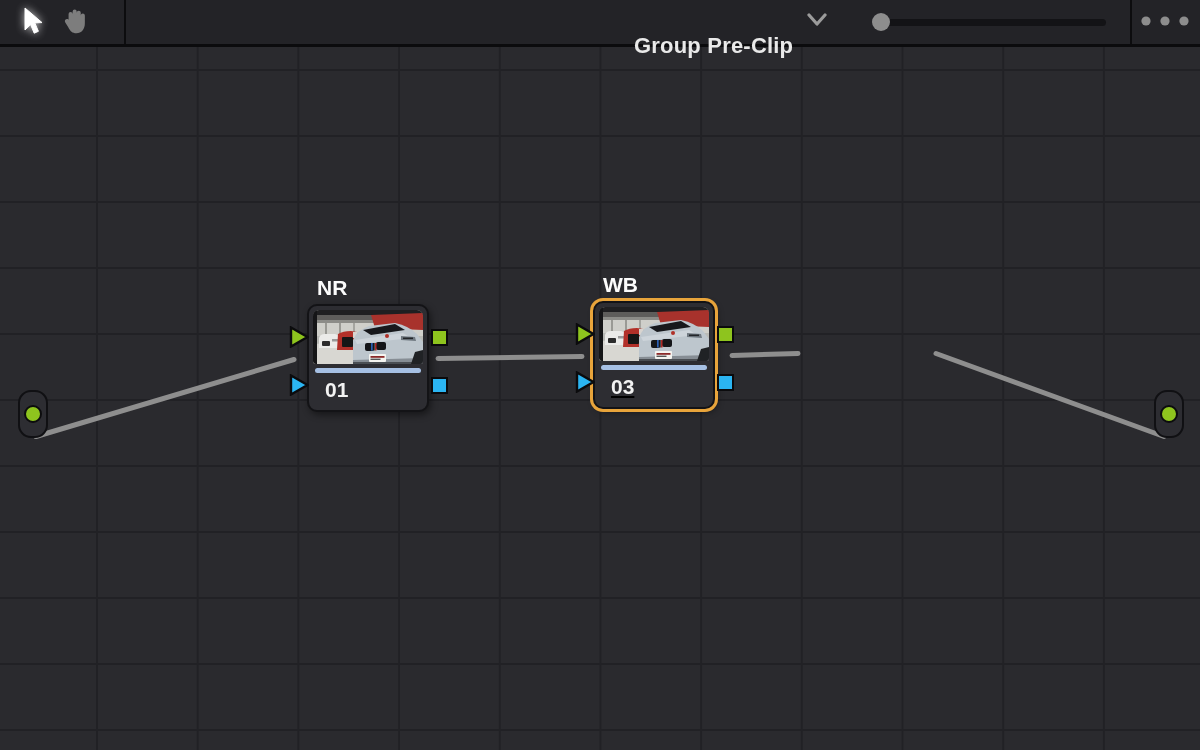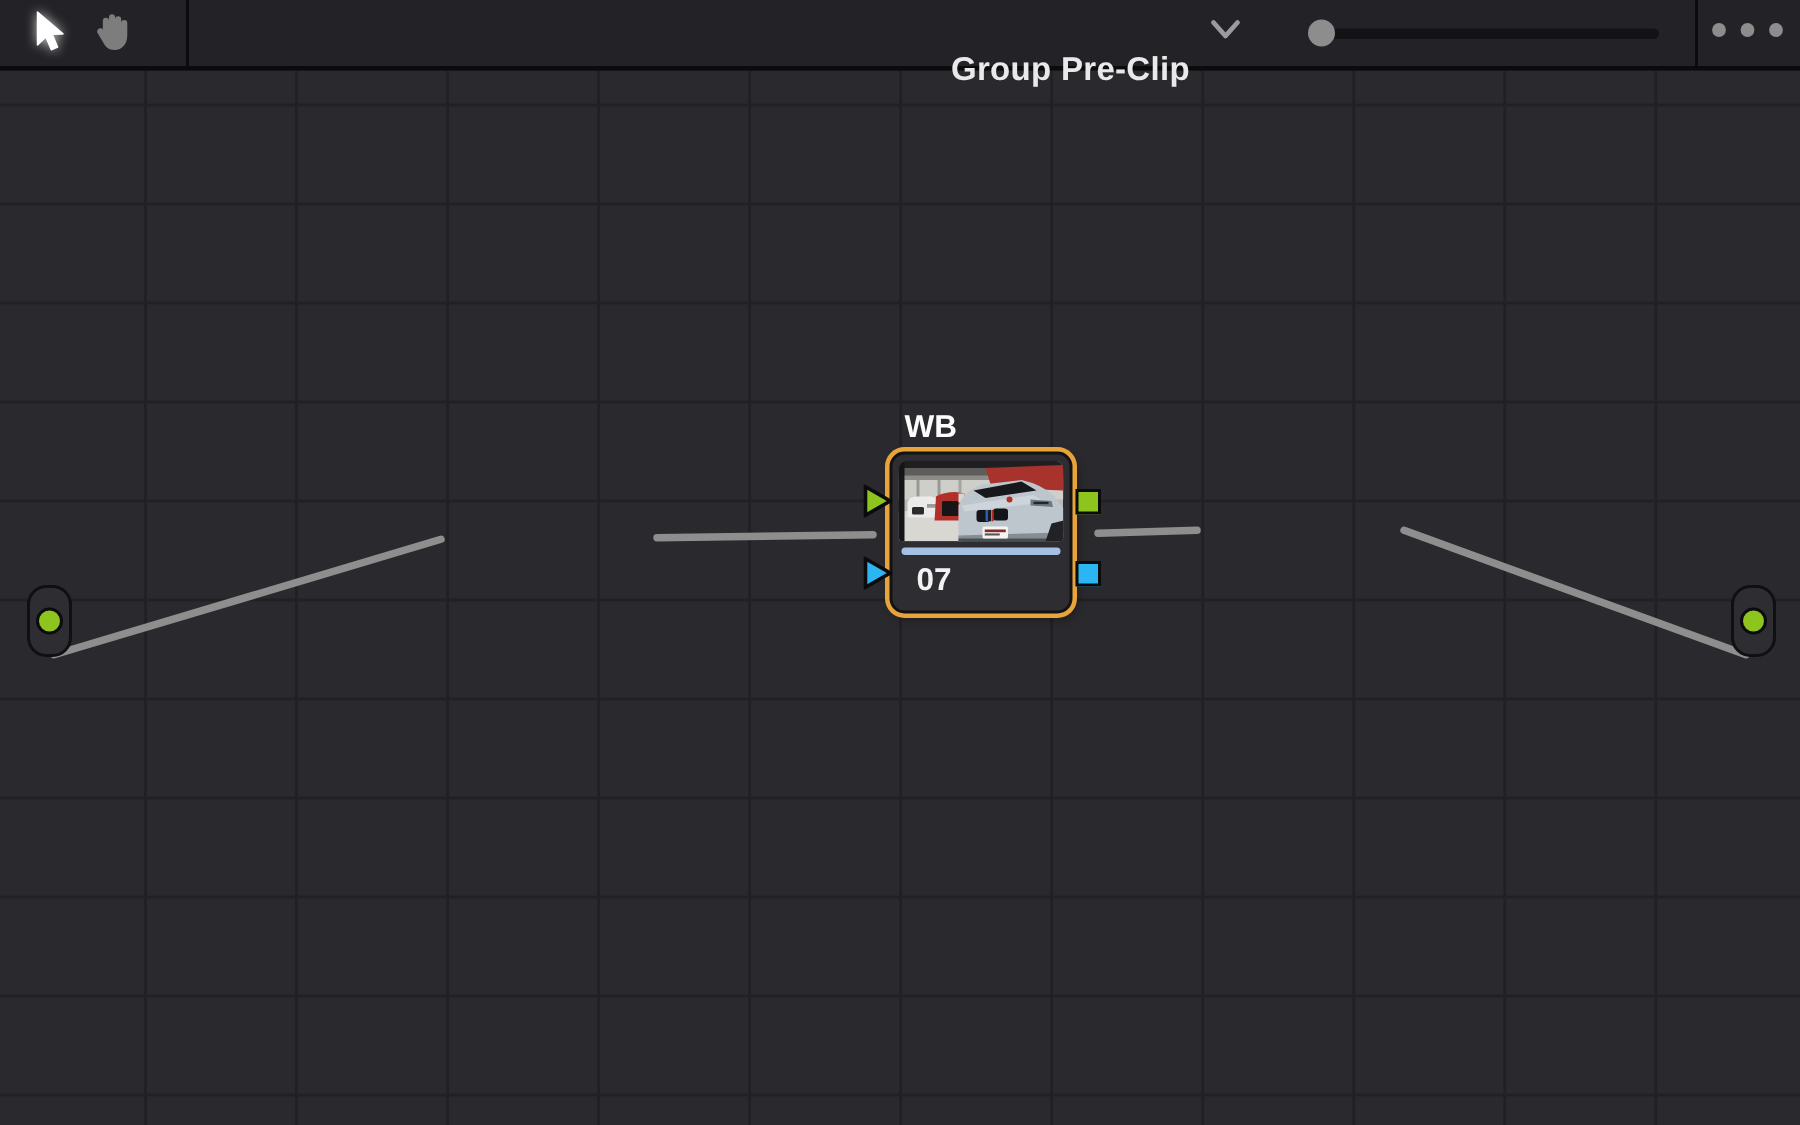--- a/index.html
+++ b/index.html
@@ -42,21 +42,21 @@
     background-position:96px 22px;
   }
   .wires{position:absolute;left:0;top:0;width:1200px;height:750px;z-index:1;pointer-events:none;}
   .wires line{pointer-events:stroke;}
   
   .node{
     position:absolute;width:122px;height:108px;z-index:5;
     background:#2d2d32;border:2px solid #131316;border-radius:10px;box-sizing:border-box;
     box-shadow:2px 3px 7px rgba(0,0,0,.45);cursor:pointer;
   }
-  .node.selected{box-shadow:0 0 0 3px var(--selection,#e8a43b),2px 3px 7px rgba(0,0,0,.45);}
+  .node.selected{box-shadow:0 0 0 3px var(--selection,#e8a43b),2px 3px 7px rgba(0,0,0,.45);text-decoration:underline;}
   .node-label{
     position:absolute;top:-30px;left:8px;color:#fcfcfc;font-size:21px;font-weight:bold;white-space:nowrap;
   }
   .thumb{margin:4px 4px 0 4px;height:54px;border-radius:6px 6px 3px 3px;overflow:hidden;background:#0a0a0a;}
   .thumb svg{display:block;width:100%;height:100%;}
   .lut-bar{margin:4px 6px 0 6px;height:5px;border-radius:3px;background:var(--lutBar,#a6c0e4);}
   .node-number{color:#f2f2f2;font-size:21px;font-weight:bold;padding:5px 0 0 16px;}
   
   .port{position:absolute;line-height:0;}
   .tri{width:20px;height:22px;}
@@ -170,38 +170,60 @@
   </svg>
 
   <div class="terminal" style="left:18px;top:343px">
     <div class="dot"></div>
   </div>
 
   <div class="terminal" style="left:1154px;top:343px">
     <div class="dot"></div>
   </div>
 
-
-  <div class="node selected" style="left:593px;top:254px">
-    <div class="node-label">WB</div>
+  <div class="node" style="left:307px;top:257px">
+    <div class="node-label">NR</div>
     <div class="port tri rgb-in">
       <svg width="20" height="22" viewBox="0 0 20 22">
           <polygon points="2,1.5 18.5,11 2,20.5" style="fill:var(--rgbPort,#8ec41e)" stroke="#0b0b0d" stroke-width="2.4"></polygon>
         </svg>
     </div>
     <div class="port tri key-in">
       <svg width="20" height="22" viewBox="0 0 20 22">
           <polygon points="2,1.5 18.5,11 2,20.5" style="fill:var(--keyPort,#2bb5f2)" stroke="#0b0b0d" stroke-width="2.4"></polygon>
         </svg>
     </div>
     <div class="port sq rgb-out"></div>
     <div class="port sq key-out"></div>
     <div class="thumb">
       <svg viewBox="0 0 110 54" preserveAspectRatio="none">
           <use href="#car-thumb"></use>
         </svg>
     </div>
     <div class="lut-bar"></div>
-    <div class="node-number">07</div>
+    <div class="node-number">01</div>
+  </div>
+
+  <div class="node selected" style="left:593px;top:254px">
+    <div class="node-label">WB</div>
+    <div class="port tri rgb-in">
+      <svg width="20" height="22" viewBox="0 0 20 22">
+          <polygon points="2,1.5 18.5,11 2,20.5" style="fill:var(--rgbPort,#8ec41e)" stroke="#0b0b0d" stroke-width="2.4"></polygon>
+        </svg>
+    </div>
+    <div class="port tri key-in">
+      <svg width="20" height="22" viewBox="0 0 20 22">
+          <polygon points="2,1.5 18.5,11 2,20.5" style="fill:var(--keyPort,#2bb5f2)" stroke="#0b0b0d" stroke-width="2.4"></polygon>
+        </svg>
+    </div>
+    <div class="port sq rgb-out"></div>
+    <div class="port sq key-out"></div>
+    <div class="thumb">
+      <svg viewBox="0 0 110 54" preserveAspectRatio="none">
+          <use href="#car-thumb"></use>
+        </svg>
+    </div>
+    <div class="lut-bar"></div>
+    <div class="node-number">03</div>
   </div>
 
 
 </div>
 
 </body></html>

